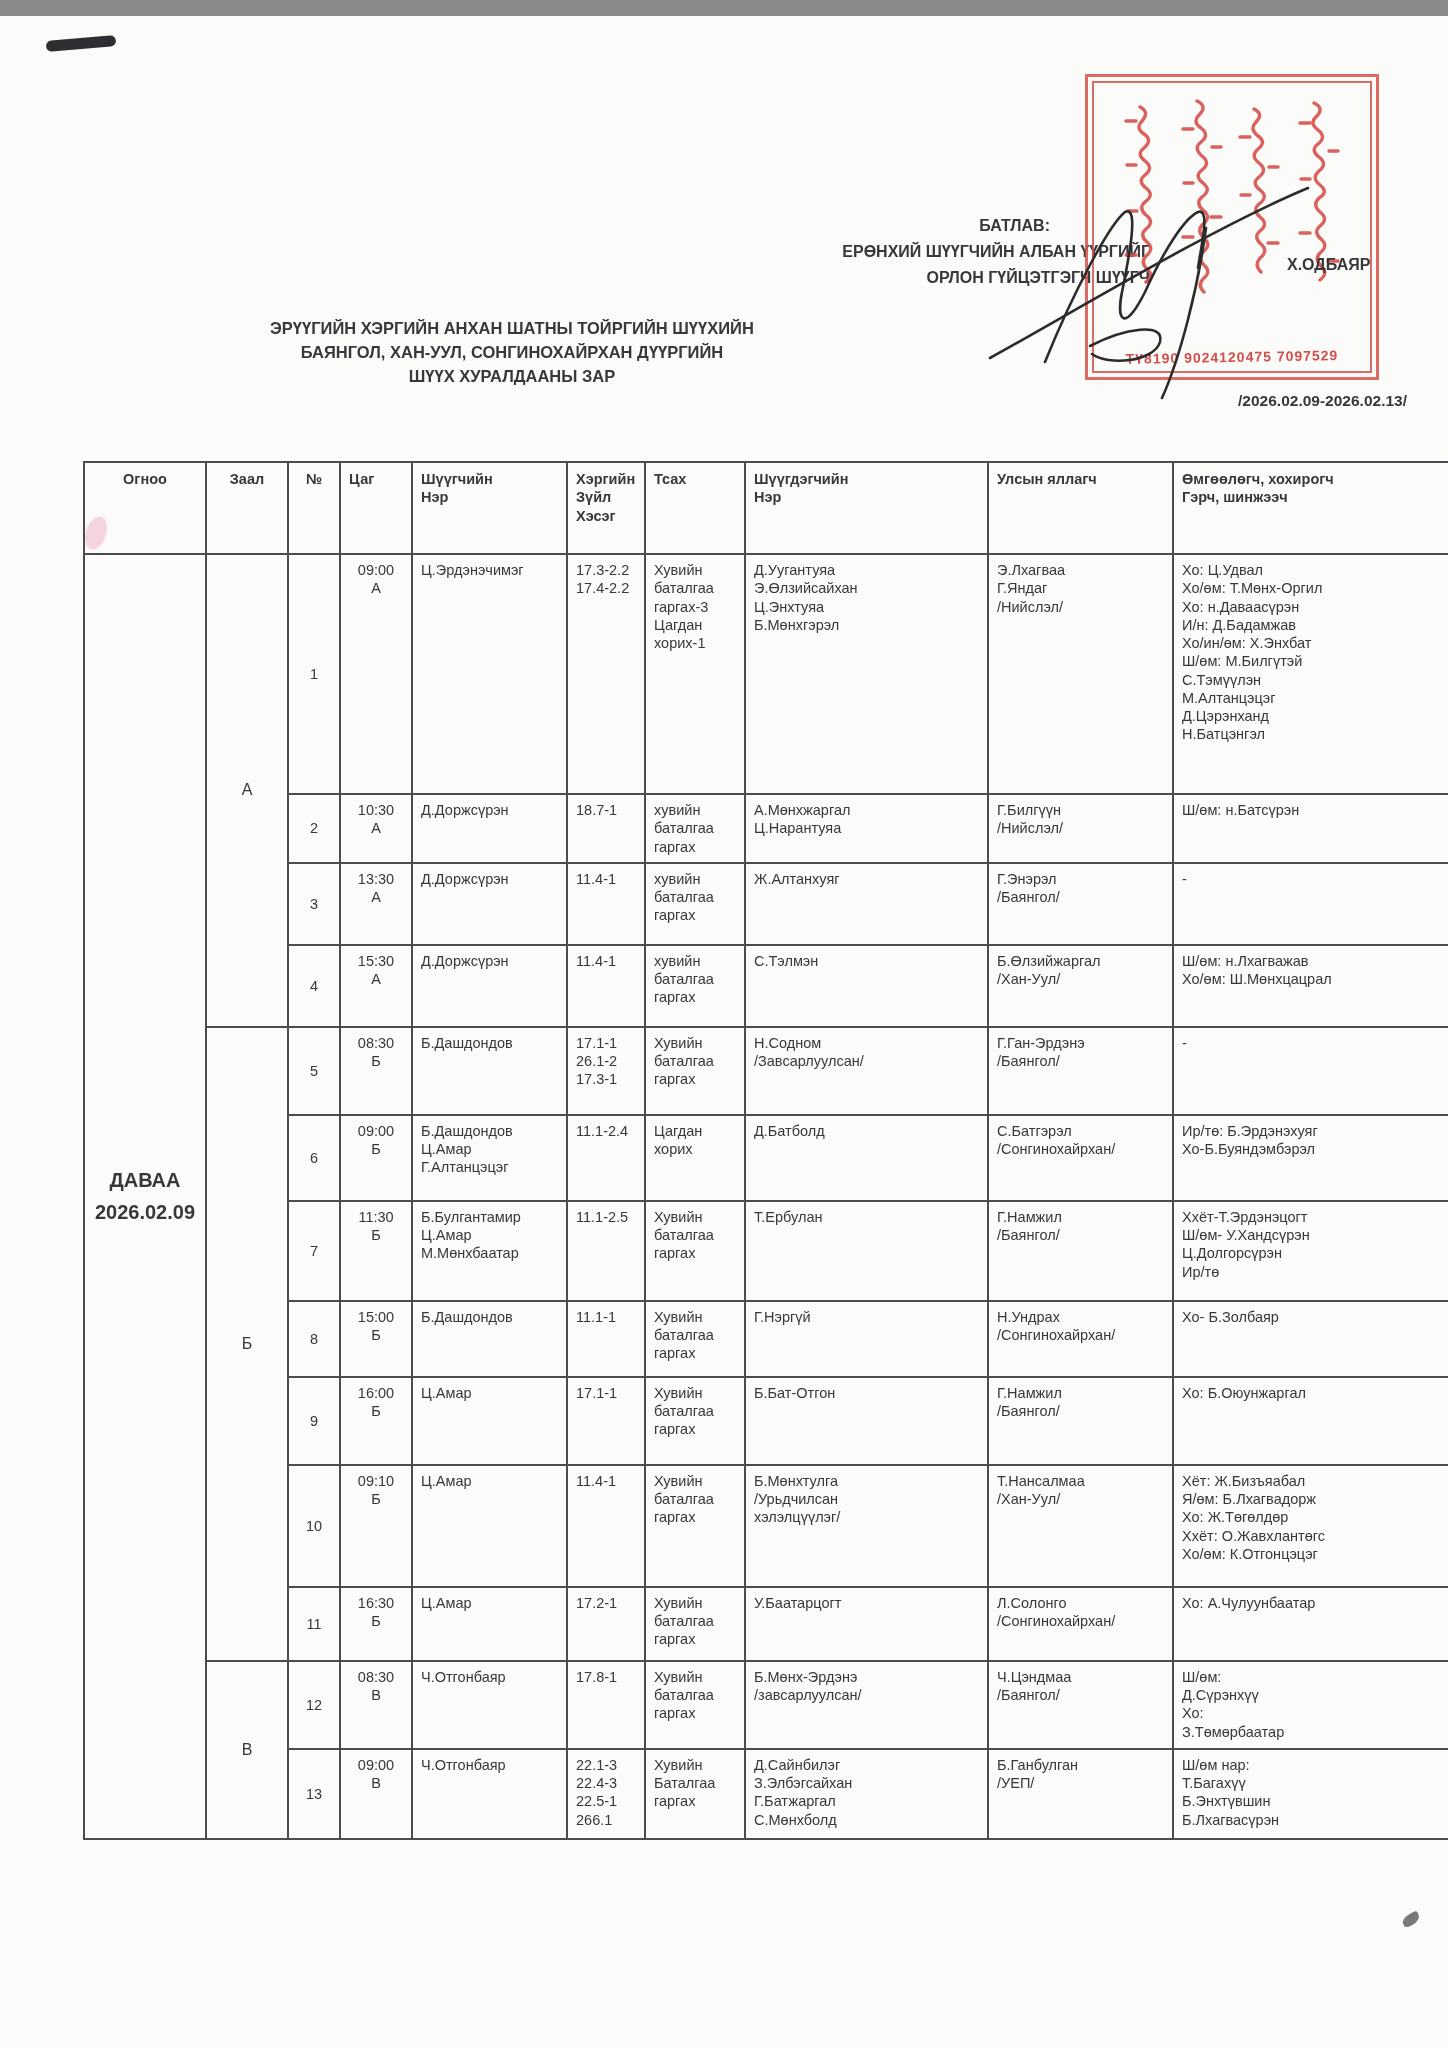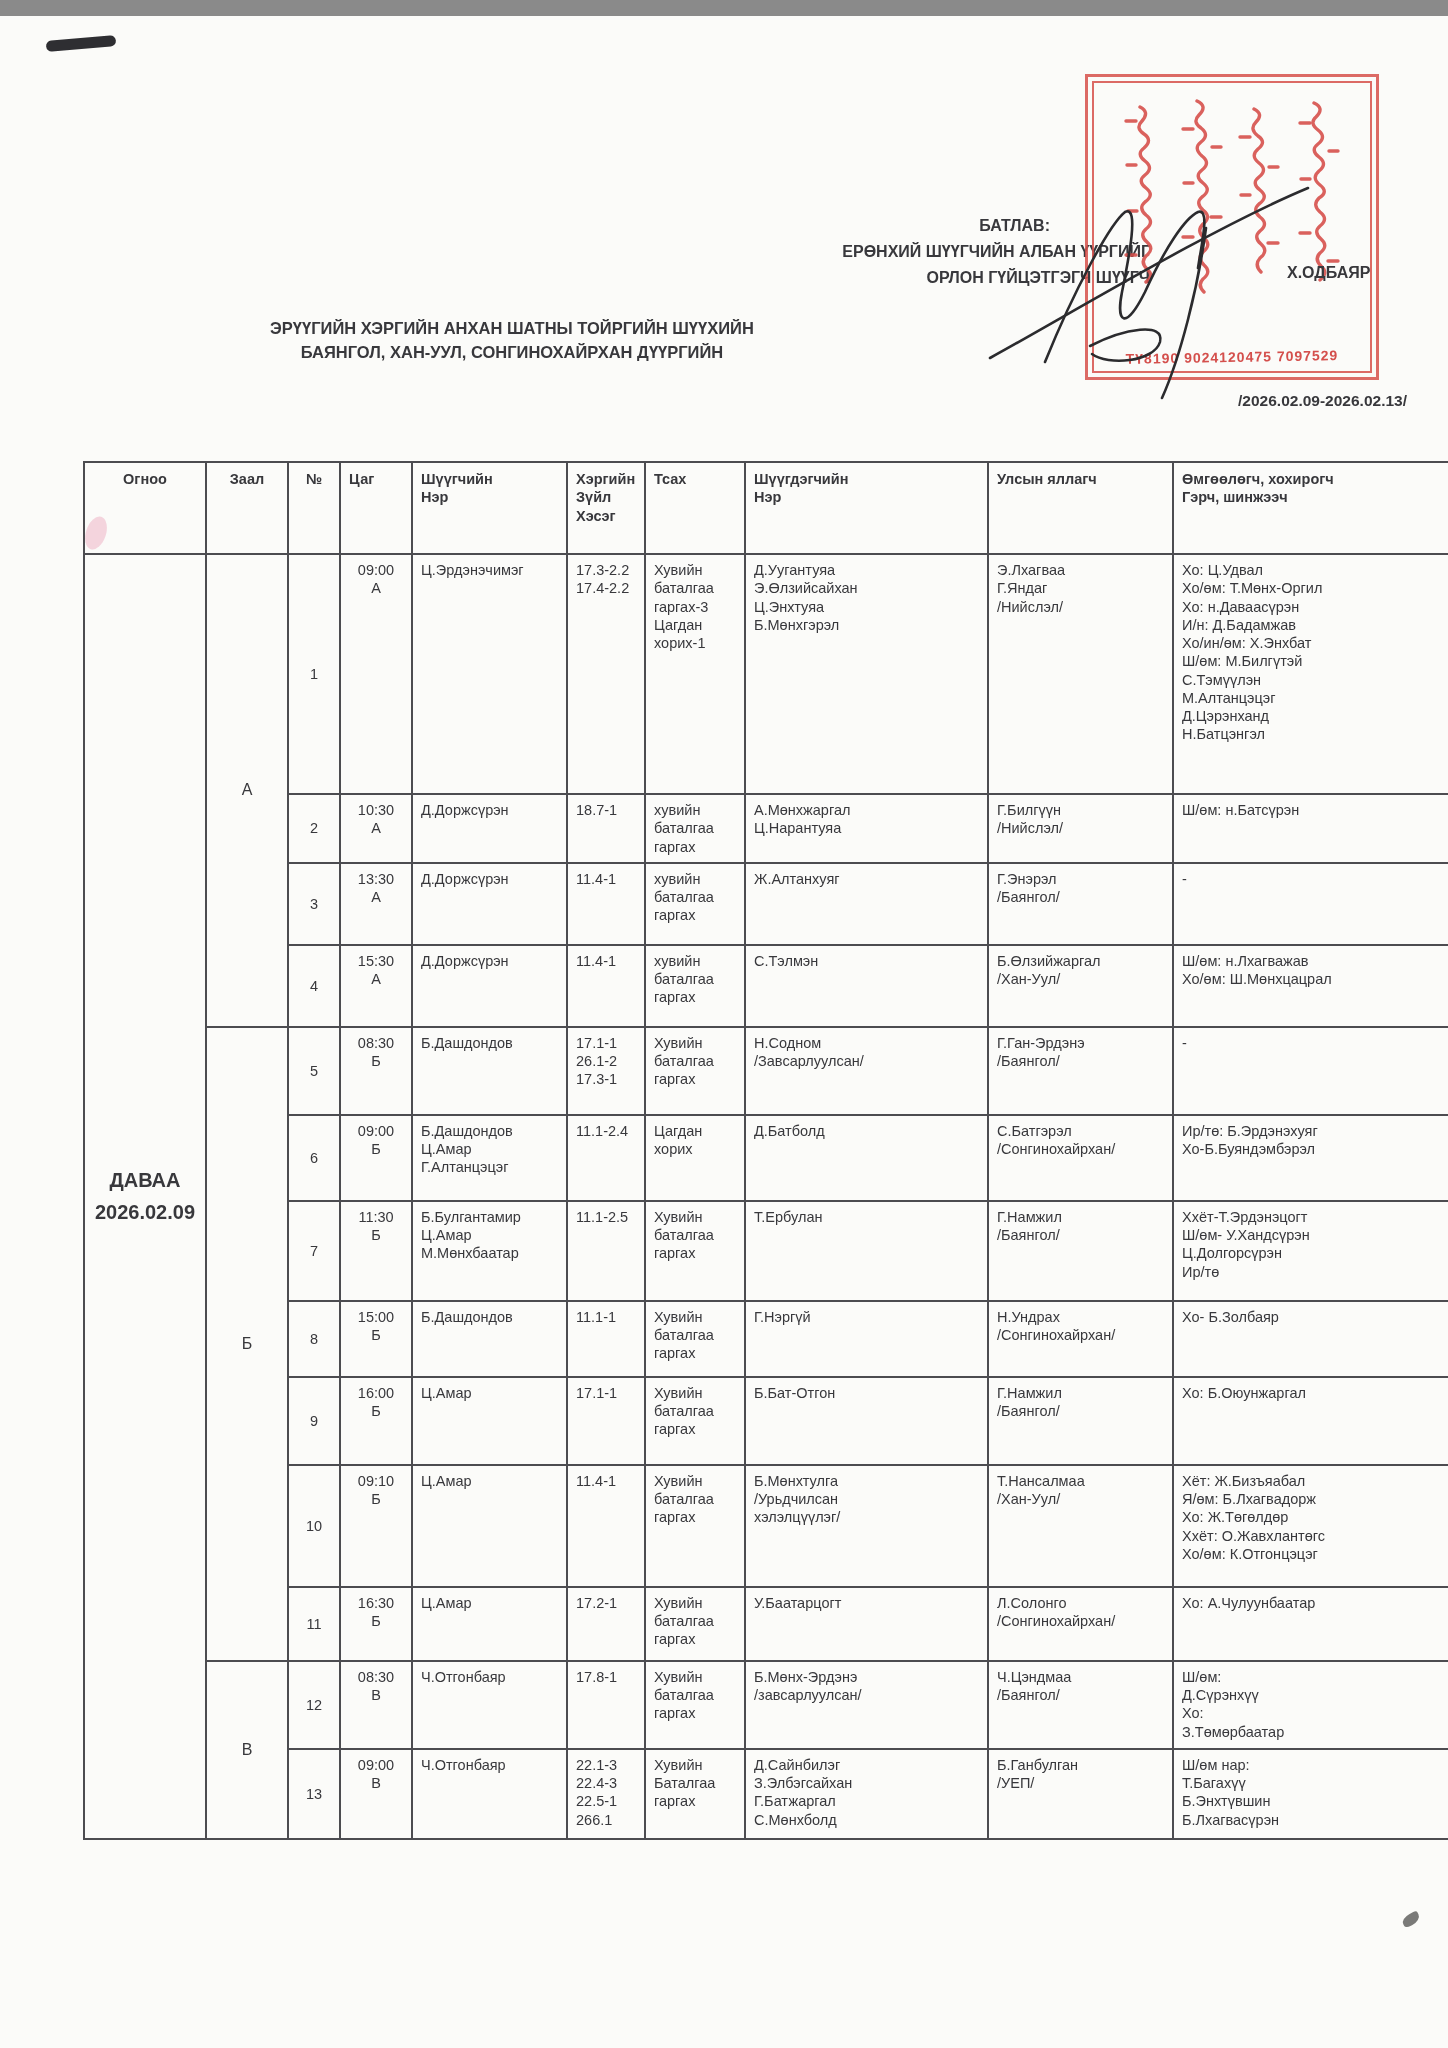--- a/index.html
+++ b/index.html
@@ -10,21 +10,21 @@
   }
   
   .staple{position:absolute;left:46px;top:22px;width:70px;height:11px;background:#2e2e32;border-radius:6px;transform:rotate(-5deg);}
   .smudge-pink{position:absolute;left:86px;top:500px;width:20px;height:34px;background:rgba(225,110,150,.28);border-radius:50%;transform:rotate(18deg);}
   .mark-br{position:absolute;left:1402px;top:1898px;width:18px;height:11px;background:#5a5a58;border-radius:55% 20% 60% 30%;transform:rotate(-28deg);opacity:.8;}
 
   
   .approval{position:absolute;top:197px;right:298px;text-align:right;font-weight:bold;font-size:16px;line-height:26px;white-space:nowrap;z-index:1;}
   .approval .l1{padding-right:100px;}
   .approval .l3{}
-  .signer{position:absolute;left:1287px;top:248px;font-weight:bold;font-size:16px;z-index:4;}
+  .signer{position:absolute;left:1287px;top:240px;font-weight:bold;font-size:16px;z-index:4;}
 
   
   .doc-title{position:absolute;left:212px;top:300px;width:600px;text-align:center;font-weight:bold;font-size:16.5px;line-height:24px;}
   .date-range{position:absolute;top:376px;right:41px;font-size:15.5px;font-weight:bold;}
 
   
   .stamp{position:absolute;left:1085px;top:58px;width:288px;height:300px;border:3px solid rgba(214,80,75,.85);z-index:2;}
   .stamp-inner{position:absolute;inset:4px;border:2px solid rgba(214,80,75,.85);}
   .stamp-script{position:absolute;left:8px;top:4px;}
   .stamp-serial{position:absolute;left:0;right:0;bottom:6px;text-align:center;color:rgba(210,70,66,.95);font-weight:bold;font-size:14px;letter-spacing:1px;white-space:nowrap;transform:rotate(-1deg);}
@@ -89,20 +89,21 @@
       <path d="M40 192 C 120 148 262 62 358 22"></path>
       <path d="M95 196 C 125 122 160 58 175 46 C 190 38 178 96 172 126 C 166 156 175 166 195 126 C 215 82 235 52 248 46 C 260 42 252 76 248 102"></path>
       <path d="M140 180 C 175 162 215 156 210 176 C 204 196 158 200 142 188"></path>
       <path d="M256 62 C 248 122 230 192 212 232"></path>
     </g>
   </svg>
 
   <div class="doc-title">
     <div>ЭРҮҮГИЙН ХЭРГИЙН АНХАН ШАТНЫ ТОЙРГИЙН ШҮҮХИЙН</div>
     <div>БАЯНГОЛ, ХАН-УУЛ, СОНГИНОХАЙРХАН ДҮҮРГИЙН</div>
+    <div>ШҮҮХ ХУРАЛДААНЫ ЗАР</div>
   </div>
 
   <div class="date-range">/2026.02.09-2026.02.13/</div>
 
   <div class="tbl-wrap">
     <table>
       <colgroup>
         <col class="c-ognoo">
           <col class="c-hall">
           <col class="c-no">

